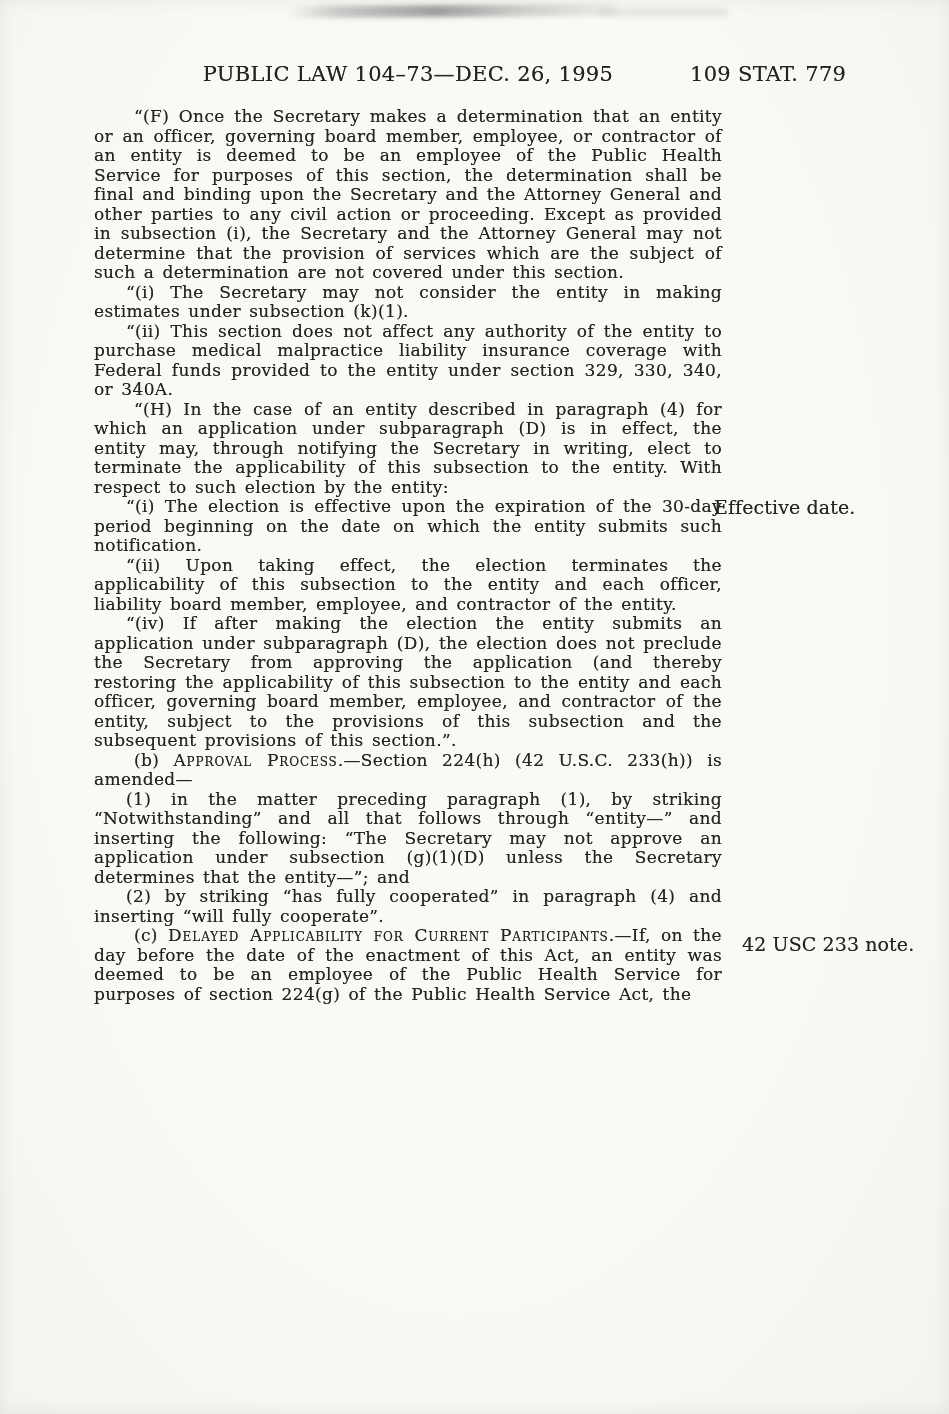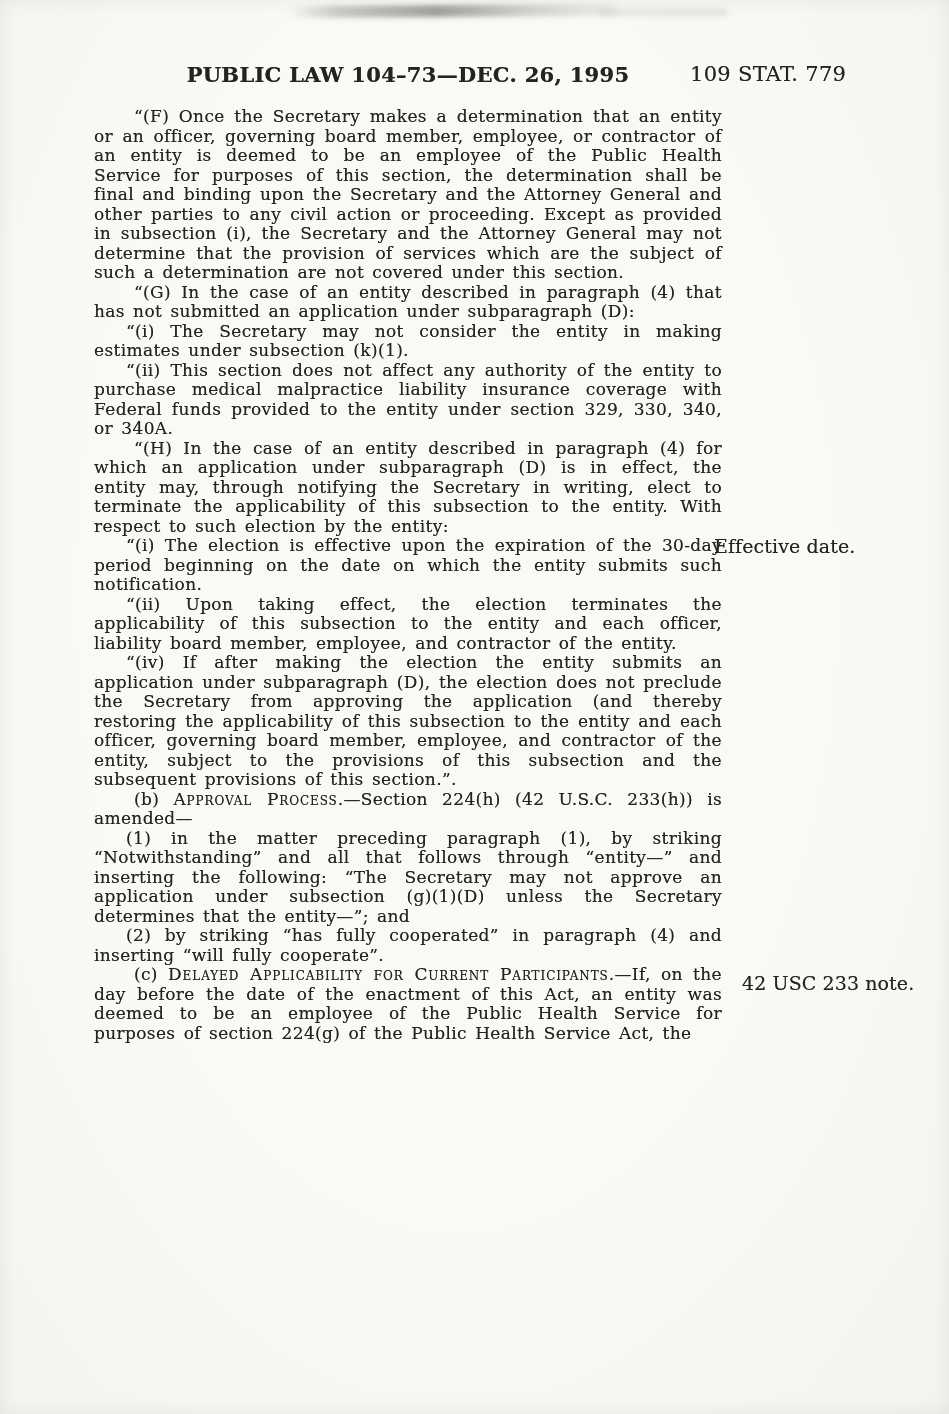--- a/index.html
+++ b/index.html
@@ -28,21 +28,20 @@
     position: absolute; top: 9px; left: 598px; width: 130px; height: 7px;
     background: rgba(110,110,110,0.16);
     filter: blur(3px);
     border-radius: 4px;
   }
   .header-title {
     position: absolute; top: 62px; left: 94px; width: 628px;
     text-align: center; font-size: 21px; letter-spacing: 0.3px;
     text-shadow: 0 0 0.4px rgba(30,30,28,0.65);
     white-space: nowrap;
-    font-weight: bold;
   }
   .header-stat {
     position: absolute; top: 62px; left: 690px; width: 175px;
     text-align: left; font-size: 21px; letter-spacing: 0.3px;
     text-shadow: 0 0 0.4px rgba(30,30,28,0.65);
     white-space: nowrap;
   }
   .content {
     position: absolute; top: 107px; left: 94px; width: 628px;
     text-align: justify;
@@ -74,21 +73,20 @@
   <div class="smudge2"></div>
 
   <div class="header-title">PUBLIC LAW 104–73—DEC. 26, 1995</div>
   <div class="header-stat">109 STAT. 779</div>
 
   <div class="content">
 
 
     <p class="indent">“(F) Once the Secretary makes a determination that an entity or an officer, governing board member, employee, or contractor of an entity is deemed to be an employee of the Public Health Service for purposes of this section, the determination shall be final and binding upon the Secretary and the Attorney General and other parties to any civil action or proceeding. Except as provided in subsection (i), the Secretary and the Attorney General may not determine that the provision of services which are the subject of such a determination are not covered under this section.</p>
 
-    <p class="indent">“(G) In the case of an entity described in paragraph (4) that has not submitted an application under subparagraph (D):</p>
 
     <p class="p1">“(i) The Secretary may not consider the entity in making estimates under subsection (k)(1).</p>
 
     <p class="p1">“(ii) This section does not affect any authority of the entity to purchase medical malpractice liability insurance coverage with Federal funds provided to the entity under section 329, 330, 340, or 340A.</p>
 
     <p class="indent">“(H) In the case of an entity described in paragraph (4) for which an application under subparagraph (D) is in effect, the entity may, through notifying the Secretary in writing, elect to terminate the applicability of this subsection to the entity. With respect to such election by the entity:</p>
 
     <p class="p1 rel">
       <span class="margin-note mn-clause">Effective date.</span>
       <span>“(i) The election is effective upon the expiration of the 30-day period beginning on the date on which the entity submits such notification.</span>

